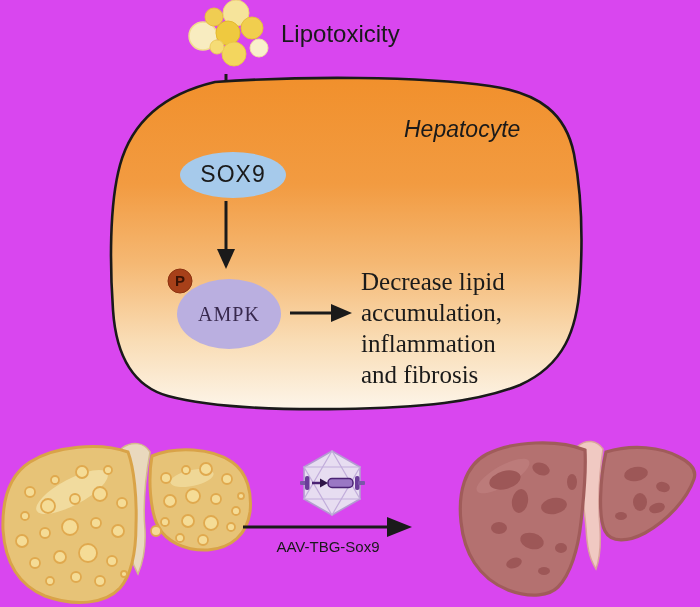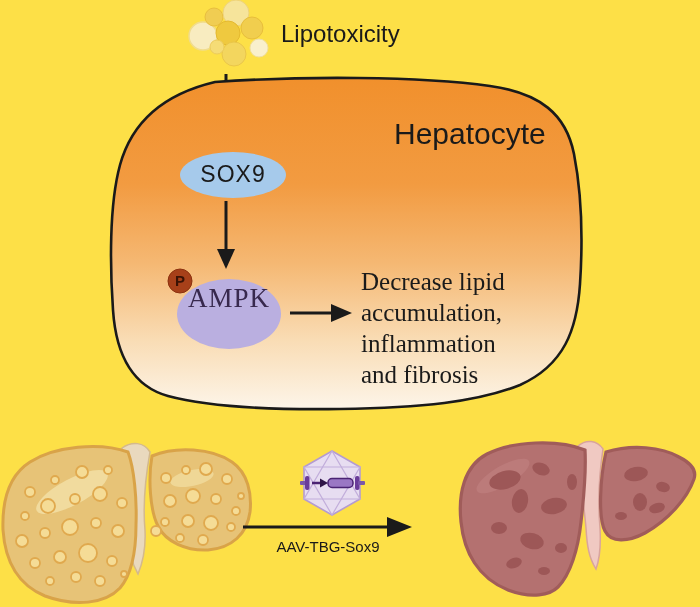--- a/index.html
+++ b/index.html
@@ -1,40 +1,40 @@
 <!DOCTYPE html>
 <html><head>
 <meta charset="utf-8">
 <style>
   html,body{margin:0;padding:0;background:#ffffff;}
   .stage{
     position:relative;
     width:700px;height:607px;
-    background:#fde047;
+    background:#d946ef;
     overflow:hidden;
     font-family:"Liberation Sans",sans-serif;
   }
   .stage svg{position:absolute;left:0;top:0;}
   .label{
     position:absolute;
     color:#1a1a1a;
     font-family:"Liberation Sans",sans-serif;
     line-height:1.2;
     white-space:nowrap;
   }
   .lbl-lipotoxicity{left:281px;top:20px;font-size:24px;}
-  .lbl-hepatocyte{left:394px;top:116px;font-size:30px;}
+  .lbl-hepatocyte{left:404px;top:116px;font-size:23px;font-style:italic;}
   .lbl-sox9{
     left:233px;top:175px;transform:translate(-50%,-50%);
     font-size:23px;letter-spacing:1px;
   }
   .lbl-ampk{
-    left:229px;top:298px;transform:translate(-50%,-50%);
+    left:229px;top:314px;transform:translate(-50%,-50%);
     font-family:"Liberation Serif",serif;
-    font-size:27px;letter-spacing:1px;color:#38294e;
+    font-size:20px;letter-spacing:1px;color:#38294e;
   }
   .lbl-p{
     left:180px;top:281px;transform:translate(-50%,-50%);
     font-size:15px;font-weight:bold;color:#3b1204;
   }
   .lbl-outcome{
     left:361px;top:266px;font-size:25px;line-height:31px;
     white-space:pre-line;
     font-family:Liberation Serif, serif;
   }

